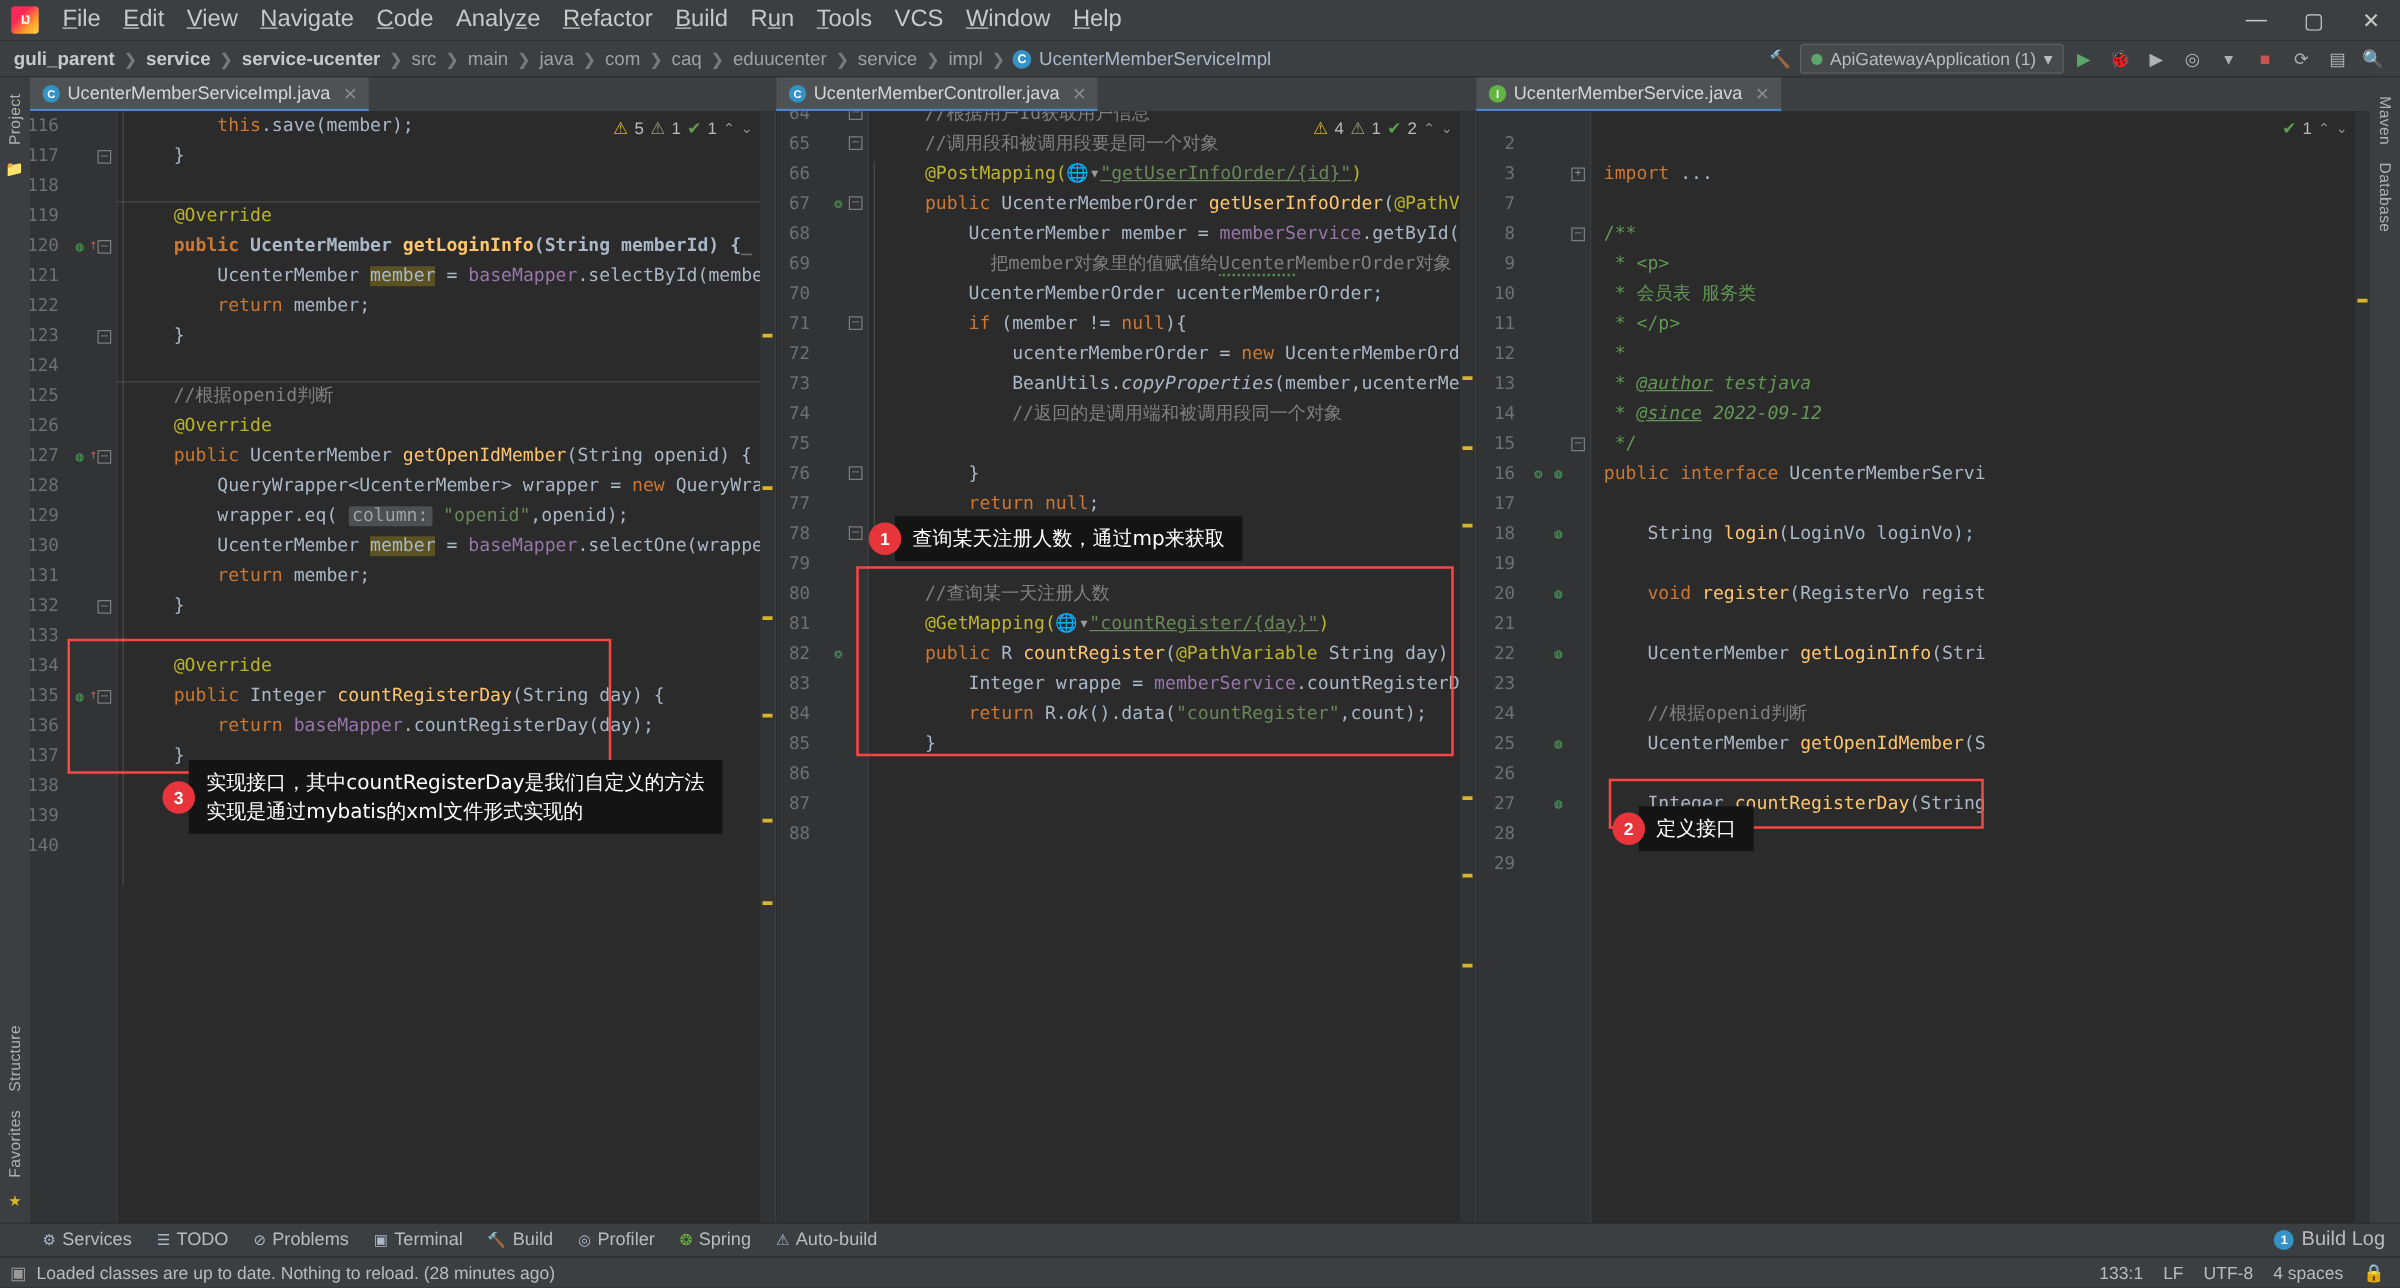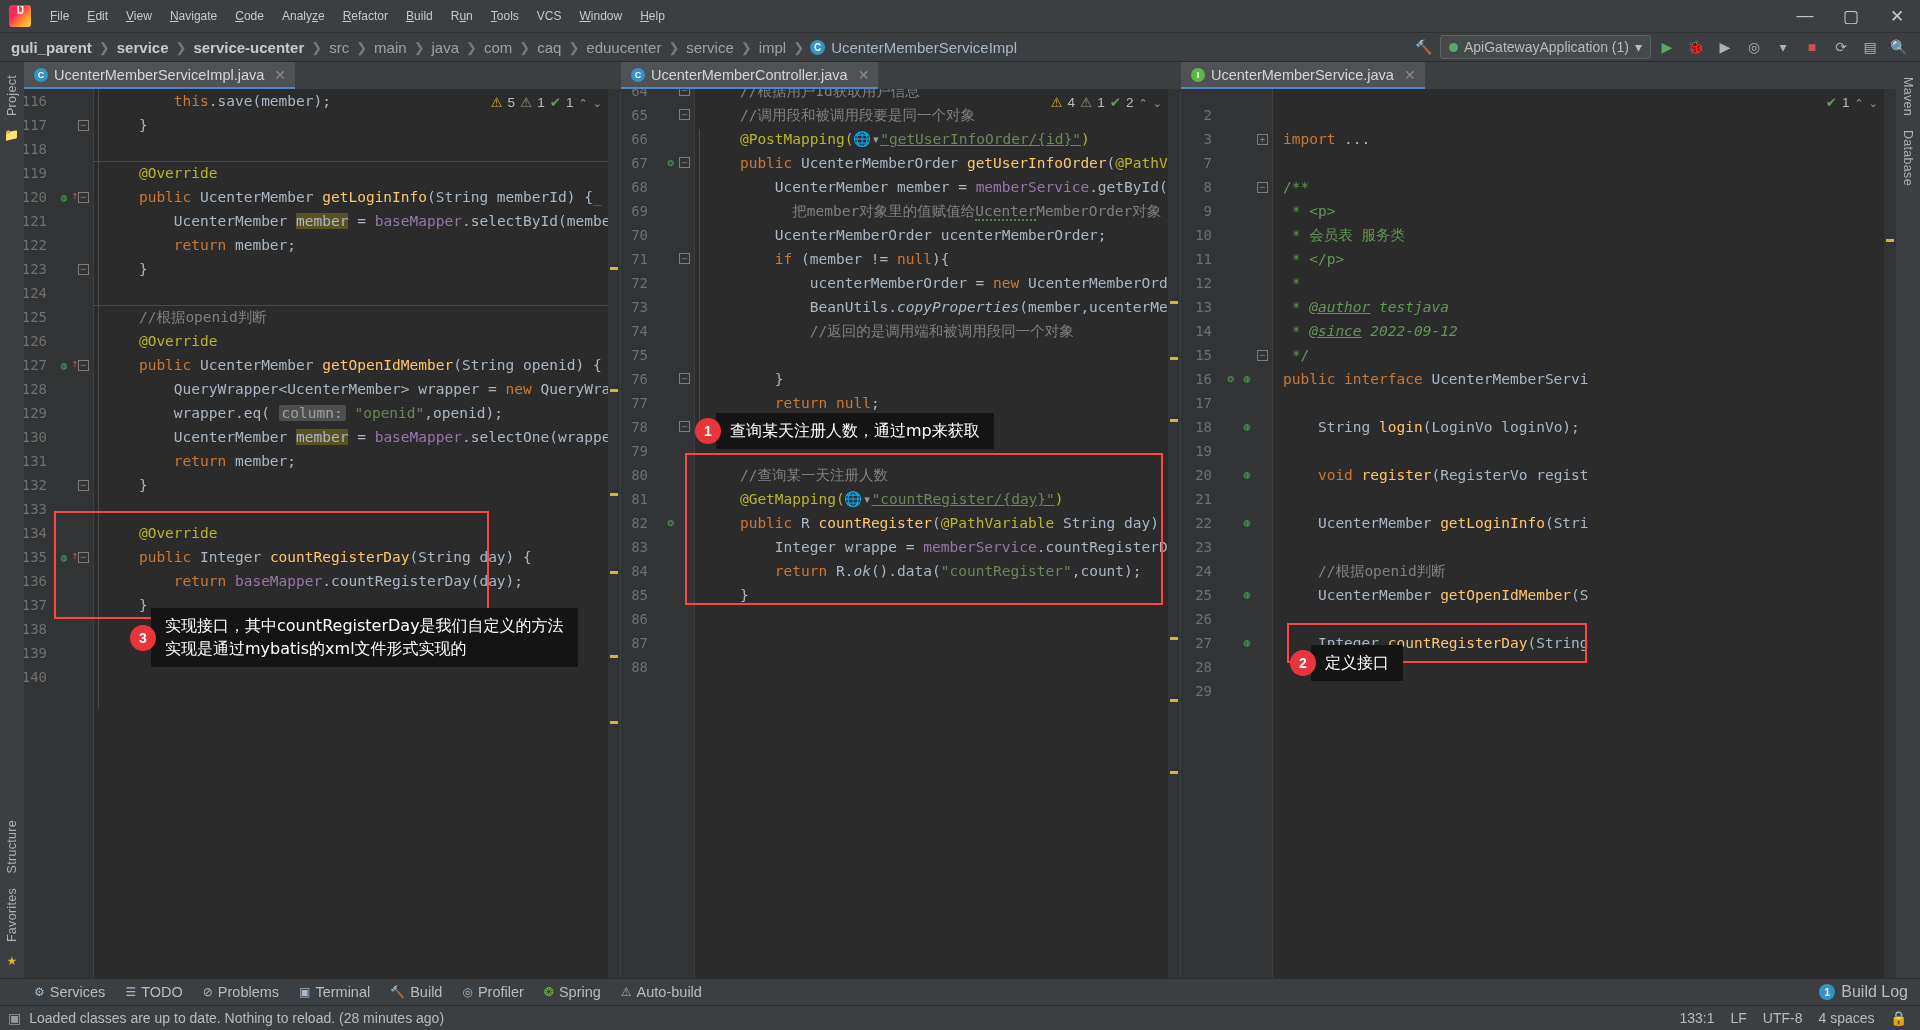--- a/index.html
+++ b/index.html
@@ -15,25 +15,25 @@
 
   
   #titlebar {
     height:33px; background:#3c3f41; display:flex; align-items:center;
     border-bottom:1px solid #323232; position:relative;
   }
   #app-logo {
     width:22px;height:22px;margin-left:9px;margin-right:10px;
     border-radius:3px; position:relative;
     background:linear-gradient(135deg,#fe2857 0%,#fe2857 35%,#ff9e2b 70%,#ffd54a 100%);
-    display:flex;align-items:flex-start;justify-content:center;
+    display:flex;align-items:center;justify-content:center;
   }
   #app-logo span{font-size:10px;font-weight:bold;color:#fff;letter-spacing:-1px;}
   .menu-item {
-    padding:4px 9px; font-size:12px; color:#c8c8c8; cursor:default;
+    padding:4px 9px; font-size:19px; color:#c8c8c8; cursor:default;
   }
   .menu-item u { text-decoration:underline; }
   #win-title {
     position:absolute; left:0; right:0; text-align:center;
     font-size:16px; color:#a7a7a7; pointer-events:none;
   }
   #win-ctrls { margin-left:auto; display:flex; z-index:3; }
   .wbtn { width:46px;height:32px;display:flex;align-items:center;justify-content:center;
     color:#c8c8c8;font-size:17px; }
 
@@ -323,21 +323,21 @@
           <div class="fold" style="top:391px;">–</div>
           <div class="fold" style="top:463px;">–</div>
         </div>
 
         <div class="codearea">
           <div class="indent-guide" style="left:4px; top:0; height:620px;"></div>
           <div class="cline" style="top:0px;"><span class="plain">        </span><span class="kw">this</span><span class="plain">.save(member);</span></div>
           <div class="cline" style="top:24px;"><span class="plain">    }</span></div>
           <div style="position:absolute;top:72px;left:-10px;right:0;height:1px;background:#4a4a4a;"></div>
           <div class="cline" style="top:72px;"><span class="anno">    @Override</span></div>
-          <div class="cline" style="top:96px;"><span class="kw">    public </span><span class="typ">UcenterMember </span><span class="fn">getLoginInfo</span><span class="plain">(</span><span class="typ">String </span><span class="plain">memberId) {</span><span style="color:#6a6a6a;">_</span></div>
+          <div class="cline" style="top:96px;font-weight:bold;"><span class="kw">    public </span><span class="typ">UcenterMember </span><span class="fn">getLoginInfo</span><span class="plain">(</span><span class="typ">String </span><span class="plain">memberId) {</span><span style="color:#6a6a6a;">_</span></div>
           <div class="cline" style="top:120px;"><span class="typ">        UcenterMember </span><span class="hl plain">member</span><span class="plain"> = </span><span class="fld">baseMapper</span><span class="plain">.selectById(membe</span></div>
           <div class="cline" style="top:144px;"><span class="kw">        return </span><span class="plain">member;</span></div>
           <div class="cline" style="top:168px;"><span class="plain">    }</span></div>
           <div style="position:absolute;top:216px;left:-10px;right:0;height:1px;background:#4a4a4a;"></div>
           <div class="cline" style="top:216px;"><span class="cm">    //根据openid判断</span></div>
           <div class="cline" style="top:240px;"><span class="anno">    @Override</span></div>
           <div class="cline" style="top:264px;"><span class="kw">    public </span><span class="typ">UcenterMember </span><span class="fn">getOpenIdMember</span><span class="plain">(</span><span class="typ">String </span><span class="plain">openid) {</span></div>
           <div class="cline" style="top:288px;"><span class="typ">        QueryWrapper&lt;UcenterMember&gt; </span><span class="plain">wrapper = </span><span class="kw">new </span><span class="typ">QueryWra</span></div>
           <div class="cline" style="top:312px;"><span class="plain">        wrapper.eq( </span><span class="param-hint">column:</span><span class="plain"> </span><span class="str">"openid"</span><span class="plain">,openid);</span></div>
           <div class="cline" style="top:336px;"><span class="typ">        UcenterMember </span><span class="hl plain">member</span><span class="plain"> = </span><span class="fld">baseMapper</span><span class="plain">.selectOne(wrappe</span></div>

